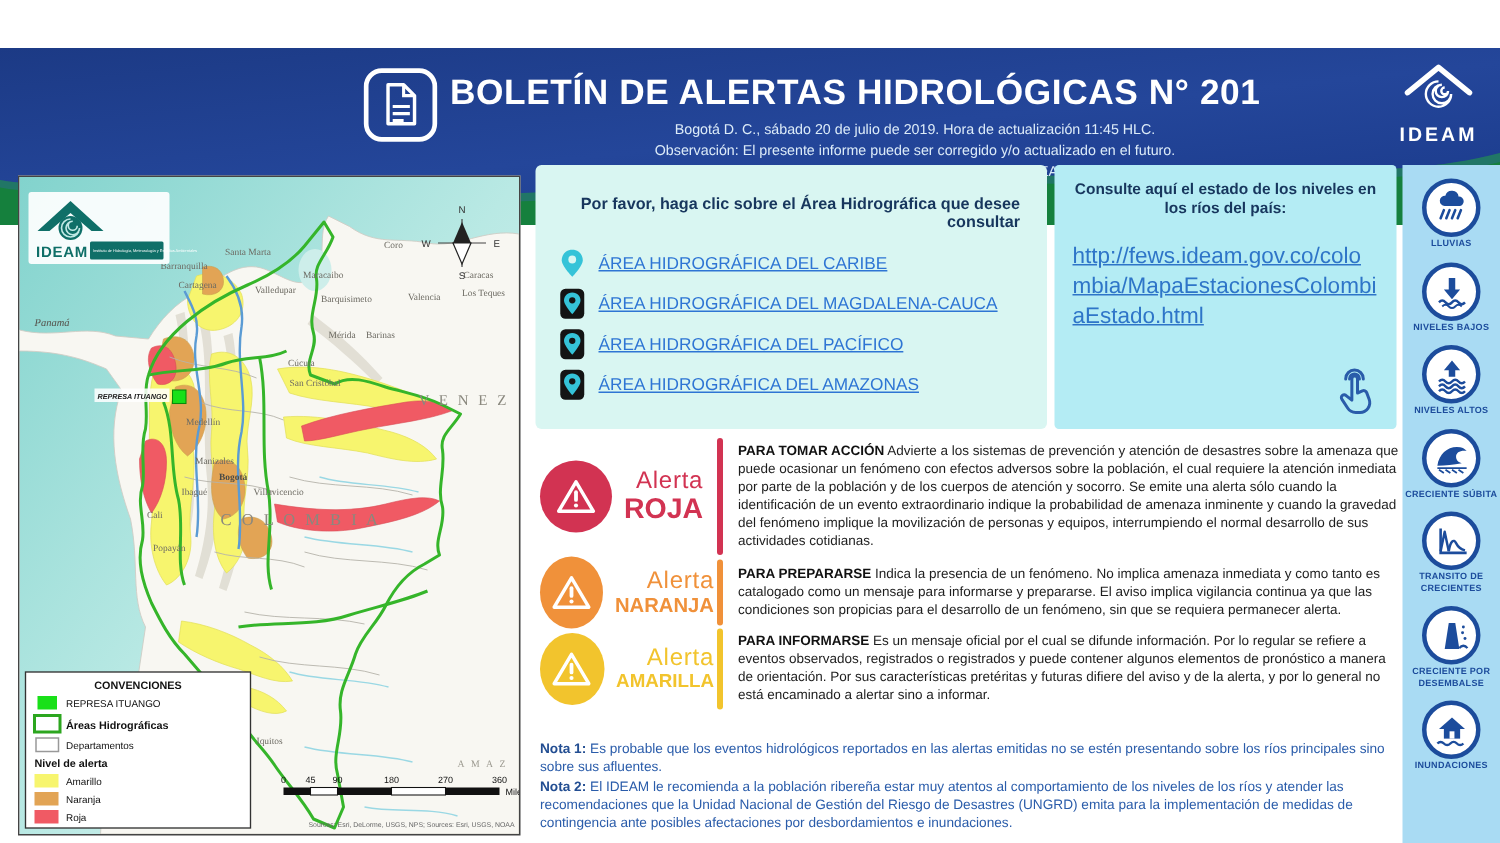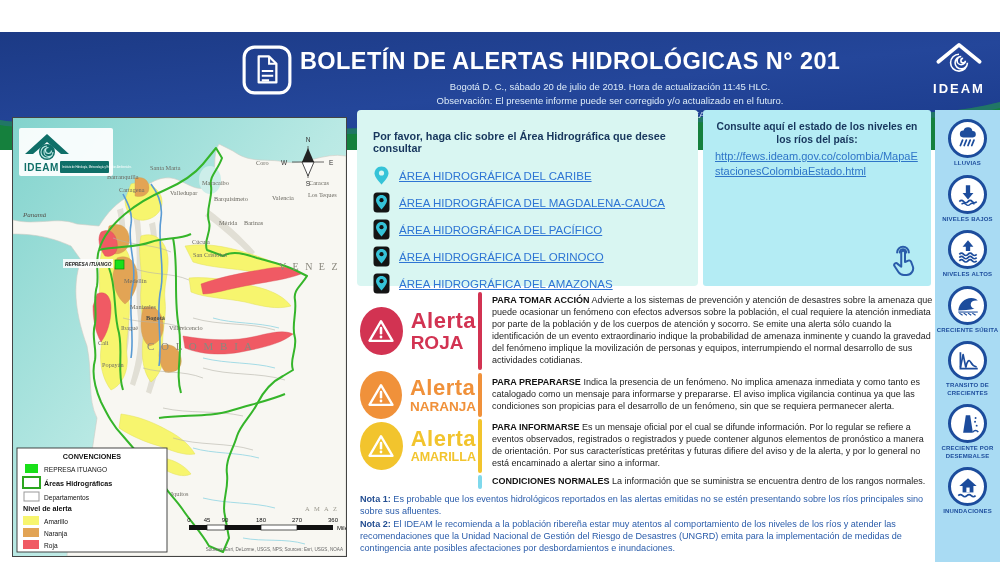--- a/index.html
+++ b/index.html
@@ -14,44 +14,44 @@
   .hd-sub{position:absolute;left:330px;top:48px;width:560px;text-align:center;color:#dcebf8;
           font-size:9.5px;line-height:1.45;}
   .hd-logo{position:absolute;left:923px;top:5px;width:72px;text-align:center;}
   .hd-logo .t{color:#ffffff;font-weight:bold;font-size:13px;letter-spacing:2px;margin-top:-2px;}
   
   .map-panel{position:absolute;left:12px;top:117px;width:333px;height:438px;background:#fff;
              border:1px solid #444;}
   
   .links-panel{position:absolute;left:357px;top:110px;width:341px;height:176px;
                background:#d9f6f2;border-radius:4px;padding:0;}
-  .links-head{padding:20px 18px 8px 16px;font-size:10.8px;font-weight:bold;color:#17365d;}
+  .links-head{padding:20px 18px 8px 16px;font-size:10.8px;font-weight:bold;color:#17365d;text-align:right;}
   .link-row{display:flex;align-items:center;gap:9px;padding:3px 0 3px 16px;cursor:pointer;}
   .link-label{font-size:11.5px;font-weight:normal;color:#2e75d4;text-decoration:underline;}
   .pin-wrap{width:17px;height:21px;flex:0 0 17px;}
   
   .fews-panel{position:absolute;left:703px;top:110px;width:228px;height:176px;
               background:#b4ecf4;border-radius:3px;}
   .fews-banner{margin:11px 9px 0 9px;height:44px;border:1px solid #9fb8d8;border-radius:2px;
                background:linear-gradient(100deg,#33538e 0%,#4d6dab 45%,#1f3c72 100%);
                text-align:center;overflow:hidden;}
   .fews-title{color:#ffffff;font-weight:bold;font-size:22.5px;letter-spacing:-.5px;
               transform:scaleX(.94);margin-top:1px;}
   .fews-sub{color:#e4ecf7;font-size:5.6px;letter-spacing:.45px;border-top:1px solid rgba(255,255,255,.45);
             margin:0 4px;padding-top:2px;}
   .fews-prompt{margin:10px 12px 2px 12px;font-size:10.3px;font-weight:bold;color:#17365d;line-height:1.3;text-align:center;}
-  .fews-link{margin:2px 12px;font-size:11px;color:#2e75c8;text-decoration:underline;
+  .fews-link{margin:14px 12px;font-size:15px;color:#2e75c8;text-decoration:underline;
              word-break:break-all;line-height:1.35;cursor:pointer;}
   .tap-icon{position:absolute;right:8px;bottom:4px;width:40px;height:40px;}
   
   .alert-row{position:absolute;left:360px;width:574px;display:flex;align-items:center;}
   .alert-badge{width:116px;flex:0 0 116px;display:flex;align-items:center;gap:8px;}
   .alert-circle{width:48px;height:48px;border-radius:50%;display:flex;align-items:center;justify-content:center;}
   .alert-words{display:flex;flex-direction:column;line-height:1;}
-  .aw1{font-size:22px;letter-spacing:.5px;font-weight:700;}
+  .aw1{font-size:16px;letter-spacing:.5px;font-weight:400;text-align:right;}
   .aw2{font-weight:bold;margin-top:1px;}
   .aw2.lg{font-size:19px;} .aw2.md{font-size:13.5px;} .aw2.sm{font-size:12.5px;}
   .alert-bar{width:4px;border-radius:2px;align-self:stretch;margin:2px 10px 2px 2px;}
   .alert-text{flex:1;font-size:9px;line-height:1.33;color:#1d1d1d;margin:0;}
   .alert-text b{color:#111;}
   
   .notes{position:absolute;left:360px;top:493px;width:574px;font-size:9.1px;line-height:1.36;
          color:#2a5caa;}
   .notes b{color:#234e92;}
   
@@ -296,28 +296,20 @@
         <circle cx="8.5" cy="8.2" r="2.1" fill="#141414"></circle>
       </svg>
       <span class="link-label">ÁREA HIDROGRÁFICA DEL PACÍFICO</span>
     </div>
     <div class="link-row">
       <svg class="pin-wrap" viewBox="0 0 17 21">
         <rect x="0.5" y="0.5" width="16" height="20" rx="3.5" fill="#141414"></rect>
         <path d="M8.5,3 C12,3 14,5.7 14,8.4 C14,11.5 8.5,17.5 8.5,17.5 C8.5,17.5 3,11.5 3,8.4 C3,5.7 5,3 8.5,3 Z" fill="#35c3d8"></path>
         <circle cx="8.5" cy="8.2" r="2.1" fill="#141414"></circle>
       </svg>
-      <span class="link-label">ÁREA HIDROGRÁFICA DEL ORINOCO</span>
-    </div>
-    <div class="link-row">
-      <svg class="pin-wrap" viewBox="0 0 17 21">
-        <rect x="0.5" y="0.5" width="16" height="20" rx="3.5" fill="#141414"></rect>
-        <path d="M8.5,3 C12,3 14,5.7 14,8.4 C14,11.5 8.5,17.5 8.5,17.5 C8.5,17.5 3,11.5 3,8.4 C3,5.7 5,3 8.5,3 Z" fill="#35c3d8"></path>
-        <circle cx="8.5" cy="8.2" r="2.1" fill="#141414"></circle>
-      </svg>
       <span class="link-label">ÁREA HIDROGRÁFICA DEL AMAZONAS</span>
     </div>
   </div>
 
   <div class="fews-panel">
     <div class="fews-prompt">Consulte aquí el estado de los niveles en los ríos del país:</div>
     <div class="fews-link">http://fews.ideam.gov.co/colombia/MapaEstacionesColombiaEstado.html</div>
     <svg class="tap-icon" viewBox="0 0 34 34">
       <g fill="none" stroke="#2a5caa" stroke-width="1.7" stroke-linecap="round" stroke-linejoin="round">
         <path d="M12,9 a5,5 0 0 1 10,0"></path>
@@ -374,25 +366,20 @@
       </div>
       <div class="alert-words">
         <span class="aw1" style="color:#f2c42d;">Alerta</span>
         <span class="aw2 sm" style="color:#f2c42d;">AMARILLA</span>
       </div>
     </div>
     <div class="alert-bar" style="background:#f2c42d;"></div>
     <p class="alert-text"><b>PARA INFORMARSE</b> <span>Es un mensaje oficial por el cual se difunde información. Por lo regular se refiere a eventos observados, registrados o registrados y puede contener algunos elementos de pronóstico a manera de orientación. Por sus características pretéritas y futuras difiere del aviso y de la alerta, y por lo general no está encaminado a alertar sino a informar.</span></p>
   </div>
 
-  <div class="alert-row" style="top:473px;height:18px;">
-    <div class="alert-badge"></div>
-    <div class="alert-bar" style="background:#7fd9ec;"></div>
-    <p class="alert-text"><b>CONDICIONES NORMALES</b> <span>La información que se suministra se encuentra dentro de los rangos normales.</span></p>
-  </div>
 
   <div class="notes">
     <div><b>Nota 1:</b> <span>Es probable que los eventos hidrológicos reportados en las alertas emitidas no se estén presentando sobre los ríos principales sino sobre sus afluentes.</span></div>
     <div><b>Nota 2:</b> <span>El IDEAM le recomienda a la población ribereña estar muy atentos al comportamiento de los niveles de los ríos y atender las recomendaciones que la Unidad Nacional de Gestión del Riesgo de Desastres (UNGRD) emita para la implementación de medidas de contingencia ante posibles afectaciones por desbordamientos e inundaciones.</span></div>
   </div>
 
   <div class="sidebar">
 
     <div class="sb-item">
       <div class="sb-circle">

